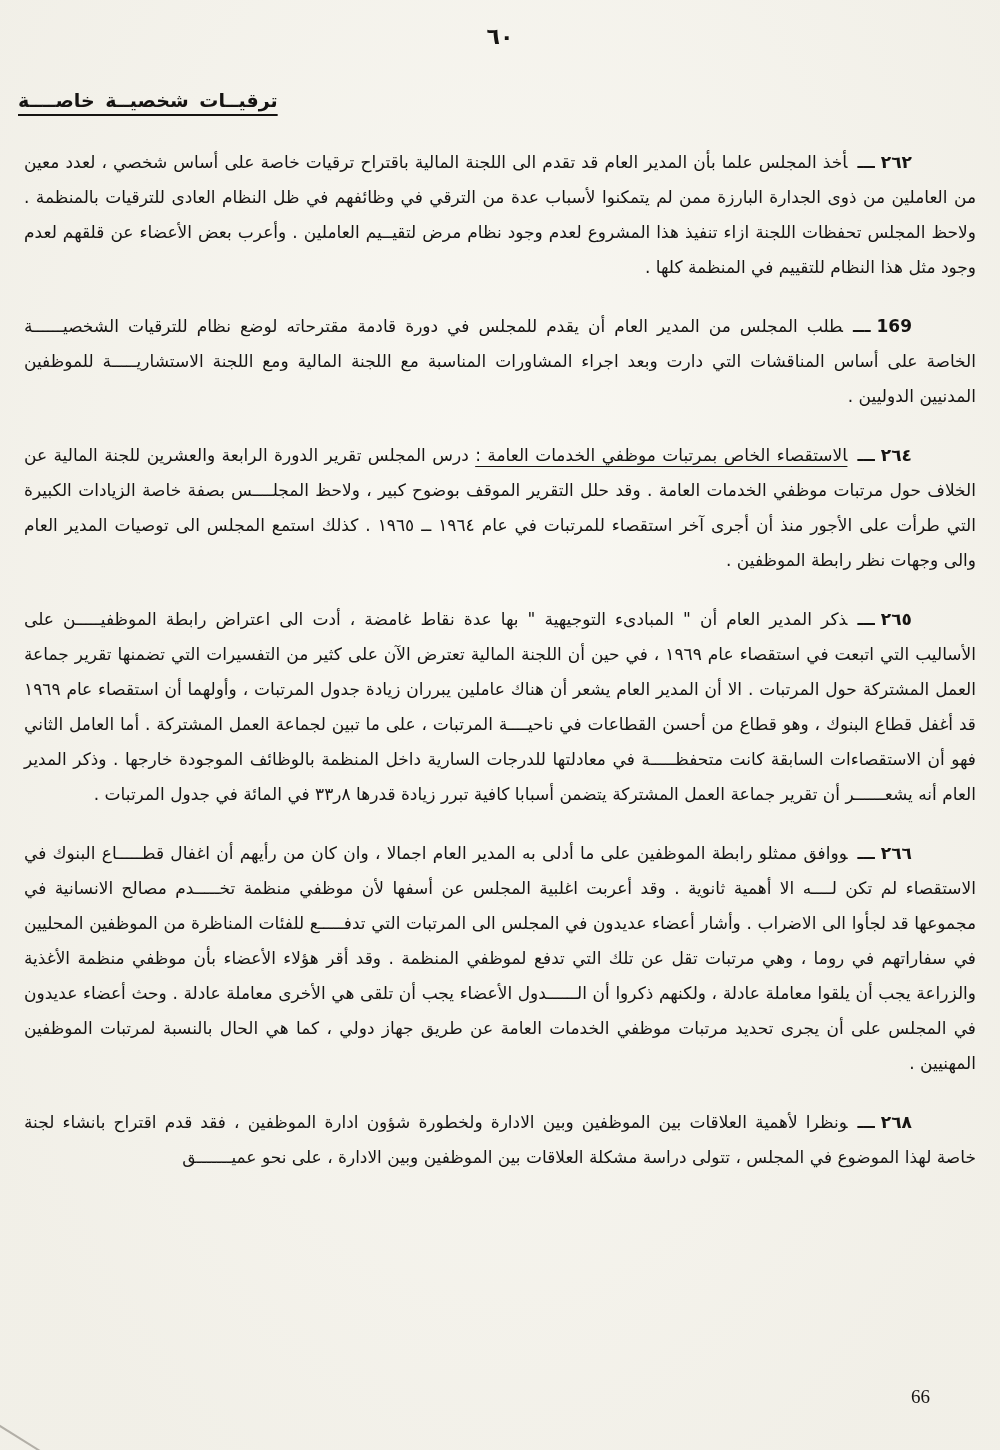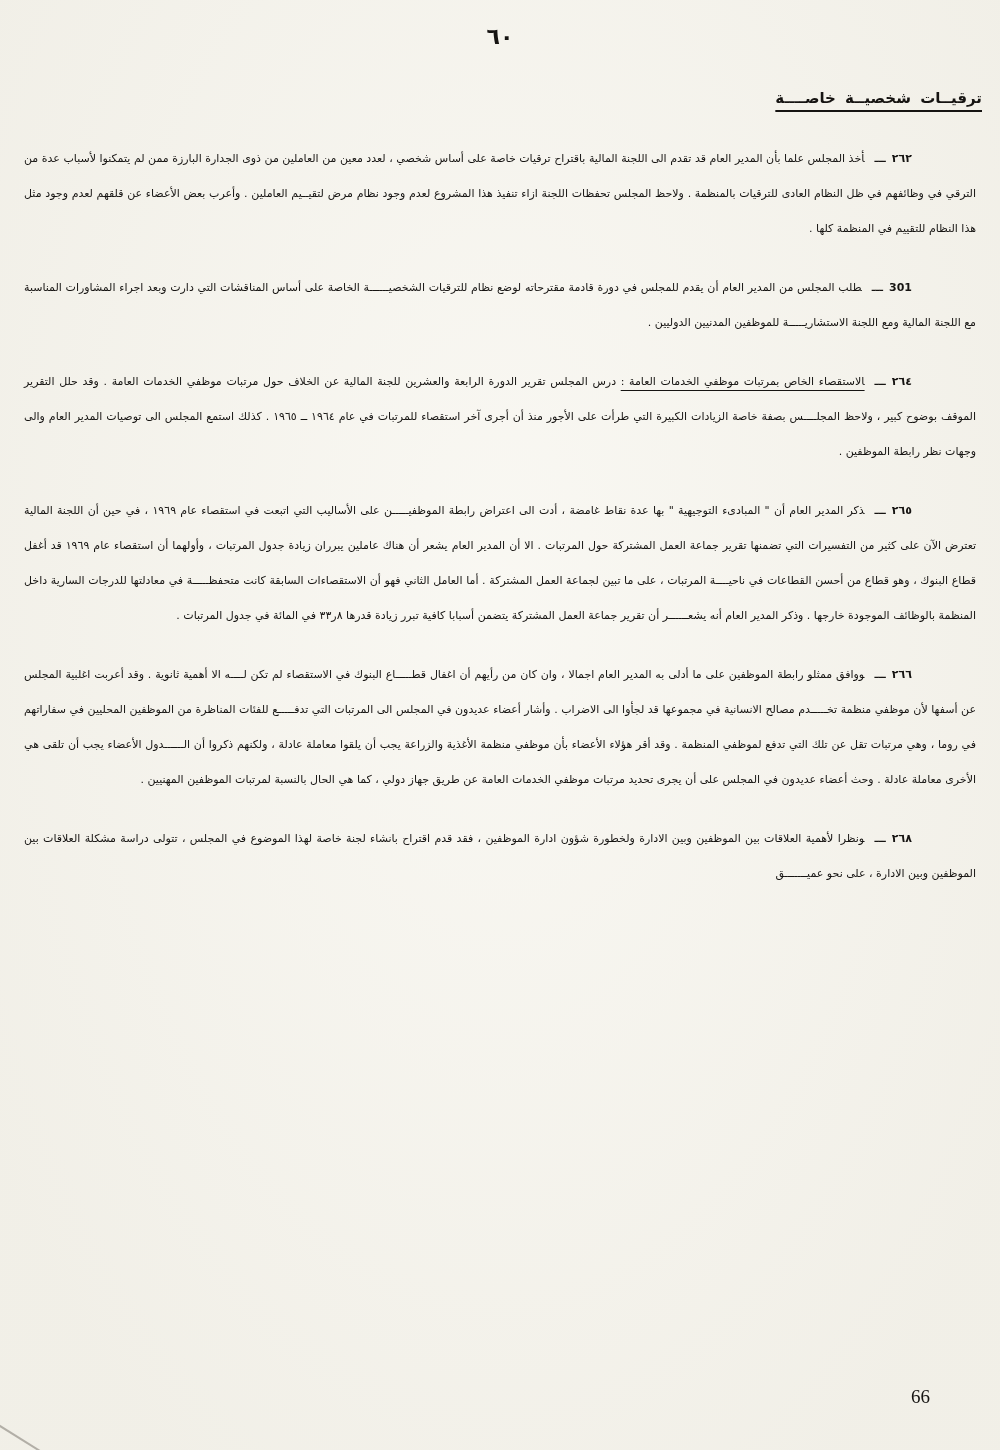--- a/index.html
+++ b/index.html
@@ -27,34 +27,34 @@
   }
   .top-number {
     text-align: center;
     font-size: 22px;
     font-weight: bold;
     letter-spacing: 1px;
     margin-top: 6px;
     margin-bottom: 40px;
   }
   .section-heading {
-    text-align: right;
-    font-size: 15px;
+    text-align: left;
+    font-size: 19px;
     font-weight: bold;
     text-decoration: underline;
     text-underline-offset: 7px;
     text-decoration-thickness: 1.5px;
     margin: 0 0 34px 0;
     word-spacing: 4px;
   }
   .section-heading.second {
     margin-top: 46px;
   }
   .para {
-    font-size: 11px;
+    font-size: 17px;
     line-height: 35px;
     text-align: justify;
     margin: 0 6px 24px 6px;
     text-indent: 64px; 
   }
   .para .pnum {
     font-weight: bold;
     letter-spacing: 1px;
   }
   .para .pdash {
@@ -88,21 +88,21 @@
 <body>
 
 <div class="page">
 
   <div class="top-number">٦٠</div>
 
   <div class="section-heading">ترقيــات شخصيــة خاصــــة</div>
 
   <p class="para"><span class="pnum">٢٦٢</span><span class="pdash">ـــ</span><span>أخذ المجلس علما بأن المدير العام قد تقدم الى اللجنة المالية باقتراح ترقيات خاصة على أساس شخصي ، لعدد معين من العاملين من ذوى الجدارة البارزة ممن لم يتمكنوا لأسباب عدة من الترقي في وظائفهم في ظل النظام العادى للترقيات بالمنظمة . ولاحظ المجلس تحفظات اللجنة ازاء تنفيذ هذا المشروع لعدم وجود نظام مرض لتقيــيم العاملين . وأعرب بعض الأعضاء عن قلقهم لعدم وجود مثل هذا النظام للتقييم في المنظمة كلها .</span></p>
 
-  <p class="para"><span class="pnum">301</span><span class="pdash">ـــ</span><span>طلب المجلس من المدير العام أن يقدم للمجلس في دورة قادمة مقترحاته لوضع نظام للترقيات الشخصيــــــة الخاصة على أساس المناقشات التي دارت وبعد اجراء المشاورات المناسبة مع اللجنة المالية ومع اللجنة الاستشاريـــــة للموظفين المدنيين الدوليين .</span></p>
+  <p class="para"><span class="pnum">169</span><span class="pdash">ـــ</span><span>طلب المجلس من المدير العام أن يقدم للمجلس في دورة قادمة مقترحاته لوضع نظام للترقيات الشخصيــــــة الخاصة على أساس المناقشات التي دارت وبعد اجراء المشاورات المناسبة مع اللجنة المالية ومع اللجنة الاستشاريـــــة للموظفين المدنيين الدوليين .</span></p>
 
 
   <p class="para"><span class="pnum">٢٦٤</span><span class="pdash">ـــ</span><span class="lead-underline">الاستقصاء الخاص بمرتبات موظفي الخدمات العامة :</span> <span>درس المجلس تقرير الدورة الرابعة والعشرين للجنة المالية عن الخلاف حول مرتبات موظفي الخدمات العامة . وقد حلل التقرير الموقف بوضوح كبير ، ولاحظ المجلــــس بصفة خاصة الزيادات الكبيرة التي طرأت على الأجور منذ أن أجرى آخر استقصاء للمرتبات في عام ١٩٦٤ ــ ١٩٦٥ . كذلك استمع المجلس الى توصيات المدير العام والى وجهات نظر رابطة الموظفين .</span></p>
 
   <p class="para"><span class="pnum">٢٦٥</span><span class="pdash">ـــ</span><span>ذكر المدير العام أن " المبادىء التوجيهية " بها عدة نقاط غامضة ، أدت الى اعتراض رابطة الموظفيـــــن على الأساليب التي اتبعت في استقصاء عام ١٩٦٩ ، في حين أن اللجنة المالية تعترض الآن على كثير من التفسيرات التي تضمنها تقرير جماعة العمل المشتركة حول المرتبات . الا أن المدير العام يشعر أن هناك عاملين يبرران زيادة جدول المرتبات ، وأولهما أن استقصاء عام ١٩٦٩ قد أغفل قطاع البنوك ، وهو قطاع من أحسن القطاعات في ناحيــــة المرتبات ، على ما تبين لجماعة العمل المشتركة . أما العامل الثاني فهو أن الاستقصاءات السابقة كانت متحفظـــــة في معادلتها للدرجات السارية داخل المنظمة بالوظائف الموجودة خارجها . وذكر المدير العام أنه يشعــــــر أن تقرير جماعة العمل المشتركة يتضمن أسبابا كافية تبرر زيادة قدرها ٨ر٣٣ في المائة في جدول المرتبات .</span></p>
 
   <p class="para"><span class="pnum">٢٦٦</span><span class="pdash">ـــ</span><span>ووافق ممثلو رابطة الموظفين على ما أدلى به المدير العام اجمالا ، وان كان من رأيهم أن اغفال قطـــــاع البنوك في الاستقصاء لم تكن لــــه الا أهمية ثانوية . وقد أعربت اغلبية المجلس عن أسفها لأن موظفي منظمة تخـــــدم مصالح الانسانية في مجموعها قد لجأوا الى الاضراب . وأشار أعضاء عديدون في المجلس الى المرتبات التي تدفـــــع للفئات المناظرة من الموظفين المحليين في سفاراتهم في روما ، وهي مرتبات تقل عن تلك التي تدفع لموظفي المنظمة . وقد أقر هؤلاء الأعضاء بأن موظفي منظمة الأغذية والزراعة يجب أن يلقوا معاملة عادلة ، ولكنهم ذكروا أن الــــــدول الأعضاء يجب أن تلقى هي الأخرى معاملة عادلة . وحث أعضاء عديدون في المجلس على أن يجرى تحديد مرتبات موظفي الخدمات العامة عن طريق جهاز دولي ، كما هي الحال بالنسبة لمرتبات الموظفين المهنيين .</span></p>
 
   <p class="para"><span class="pnum">٢٦٨</span><span class="pdash">ـــ</span><span>ونظرا لأهمية العلاقات بين الموظفين وبين الادارة ولخطورة شؤون ادارة الموظفين ، فقد قدم اقتراح بانشاء لجنة خاصة لهذا الموضوع في المجلس ، تتولى دراسة مشكلة العلاقات بين الموظفين وبين الادارة ، على نحو عميـــــــق</span></p>
 

